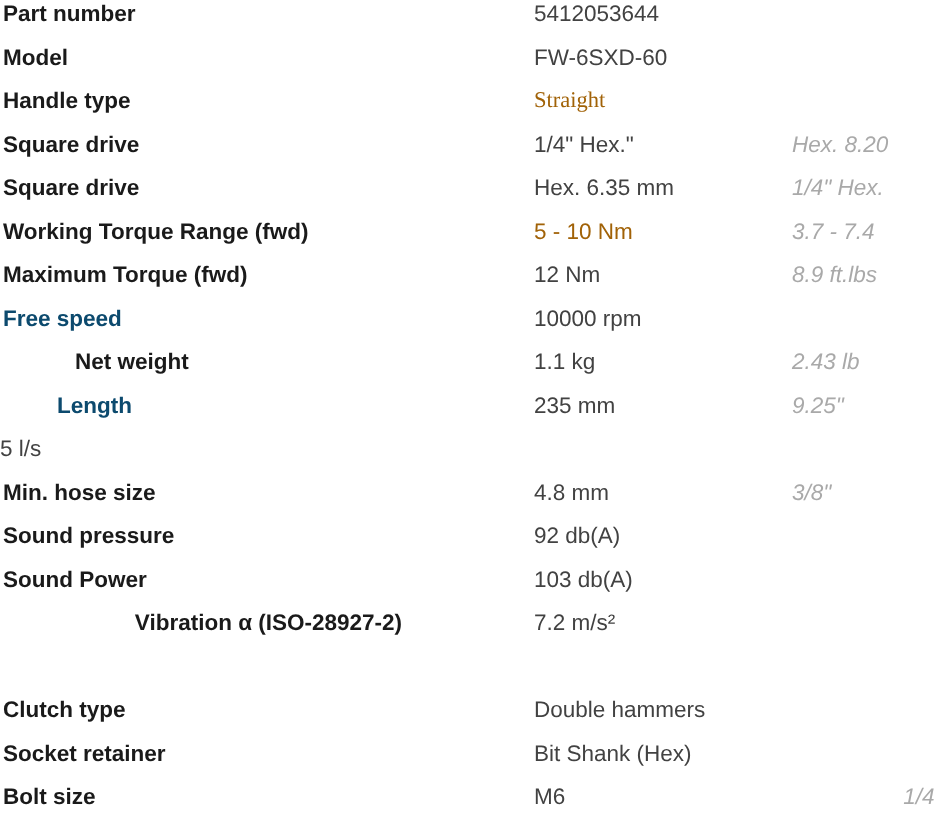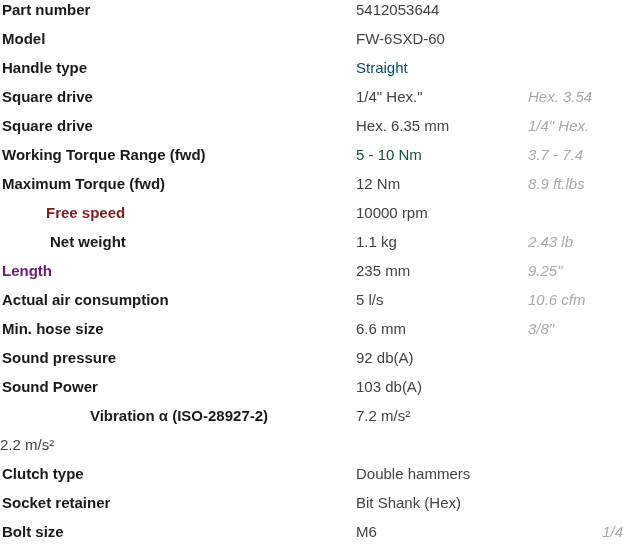--- a/index.html
+++ b/index.html
@@ -51,75 +51,73 @@
   </div>
 
   <div class="spec-row">
     <span class="spec-label" style="color: rgb(26, 26, 26);">Model</span>
     <span class="spec-value" style="color: rgb(66, 66, 66);">FW-6SXD-60</span>
     <span class="spec-alt" style="color: rgb(169, 169, 169);"></span>
   </div>
 
   <div class="spec-row">
     <span class="spec-label" style="color: rgb(26, 26, 26);">Handle type</span>
-    <span class="spec-value" style="color: #0c4a6e;">Straight</span>
+    <span class="spec-value" style="color: #a16207; font-family: Liberation Serif, serif;">Straight</span>
     <span class="spec-alt" style="color: rgb(169, 169, 169);"></span>
   </div>
 
   <div class="spec-row">
     <span class="spec-label" style="color: rgb(26, 26, 26);">Square drive</span>
     <span class="spec-value" style="color: rgb(66, 66, 66);">1/4" Hex."</span>
-    <span class="spec-alt" style="color: rgb(169, 169, 169);">Hex. 3.54</span>
+    <span class="spec-alt" style="color: rgb(169, 169, 169);">Hex. 8.20</span>
   </div>
 
   <div class="spec-row">
     <span class="spec-label" style="color: rgb(26, 26, 26);">Square drive</span>
     <span class="spec-value" style="color: rgb(66, 66, 66);">Hex. 6.35 mm</span>
     <span class="spec-alt" style="color: rgb(169, 169, 169);">1/4" Hex.</span>
   </div>
 
   <div class="spec-row">
     <span class="spec-label" style="color: rgb(26, 26, 26);">Working Torque Range (fwd)</span>
-    <span class="spec-value" style="color: #14532d;">5 - 10 Nm</span>
+    <span class="spec-value" style="color: #a16207;">5 - 10 Nm</span>
     <span class="spec-alt" style="color: rgb(169, 169, 169);">3.7 - 7.4</span>
   </div>
 
   <div class="spec-row">
     <span class="spec-label" style="color: rgb(26, 26, 26);">Maximum Torque (fwd)</span>
     <span class="spec-value" style="color: rgb(66, 66, 66);">12 Nm</span>
     <span class="spec-alt" style="color: rgb(169, 169, 169);">8.9 ft.lbs</span>
   </div>
 
   <div class="spec-row">
-    <span class="spec-label" style="color: #7f1d1d; margin-left: 44px;">Free speed</span>
+    <span class="spec-label" style="color: #0c4a6e;">Free speed</span>
     <span class="spec-value" style="color: rgb(66, 66, 66);">10000 rpm</span>
     <span class="spec-alt" style="color: rgb(169, 169, 169);"></span>
   </div>
 
   <div class="spec-row">
     <span class="spec-label" style="color: rgb(26, 26, 26); margin-left: 48px;">Net weight</span>
     <span class="spec-value" style="color: rgb(66, 66, 66);">1.1 kg</span>
     <span class="spec-alt" style="color: rgb(169, 169, 169);">2.43 lb</span>
   </div>
 
   <div class="spec-row">
-    <span class="spec-label" style="color: #701a75;">Length</span>
+    <span class="spec-label" style="color: #0c4a6e; margin-left: 36px;">Length</span>
     <span class="spec-value" style="color: rgb(66, 66, 66);">235 mm</span>
     <span class="spec-alt" style="color: rgb(169, 169, 169);">9.25"</span>
   </div>
 
   <div class="spec-row">
-    <span class="spec-label" style="color: rgb(26, 26, 26);">Actual air consumption</span>
     <span class="spec-value" style="color: rgb(66, 66, 66);">5 l/s</span>
-    <span class="spec-alt" style="color: rgb(169, 169, 169);">10.6 cfm</span>
   </div>
 
   <div class="spec-row">
     <span class="spec-label" style="color: rgb(26, 26, 26);">Min. hose size</span>
-    <span class="spec-value" style="color: rgb(66, 66, 66);">6.6 mm</span>
+    <span class="spec-value" style="color: rgb(66, 66, 66);">4.8 mm</span>
     <span class="spec-alt" style="color: rgb(169, 169, 169);">3/8"</span>
   </div>
 
   <div class="spec-row">
     <span class="spec-label" style="color: rgb(26, 26, 26);">Sound pressure</span>
     <span class="spec-value" style="color: rgb(66, 66, 66);">92 db(A)</span>
     <span class="spec-alt" style="color: rgb(169, 169, 169);"></span>
   </div>
 
   <div class="spec-row">
@@ -128,21 +126,20 @@
     <span class="spec-alt" style="color: rgb(169, 169, 169);"></span>
   </div>
 
   <div class="spec-row">
     <span class="spec-label" style="color: rgb(26, 26, 26); text-align: center;">Vibration α (ISO-28927-2)</span>
     <span class="spec-value" style="color: rgb(66, 66, 66);">7.2 m/s²</span>
     <span class="spec-alt" style="color: rgb(169, 169, 169);"></span>
   </div>
 
   <div class="spec-row">
-    <span class="spec-value" style="color: rgb(66, 66, 66);">2.2 m/s²</span>
     <span class="spec-alt" style="color: rgb(169, 169, 169);"></span>
   </div>
 
   <div class="spec-row">
     <span class="spec-label" style="color: rgb(26, 26, 26);">Clutch type</span>
     <span class="spec-value" style="color: rgb(66, 66, 66);">Double hammers</span>
     <span class="spec-alt" style="color: rgb(169, 169, 169);"></span>
   </div>
 
   <div class="spec-row">

